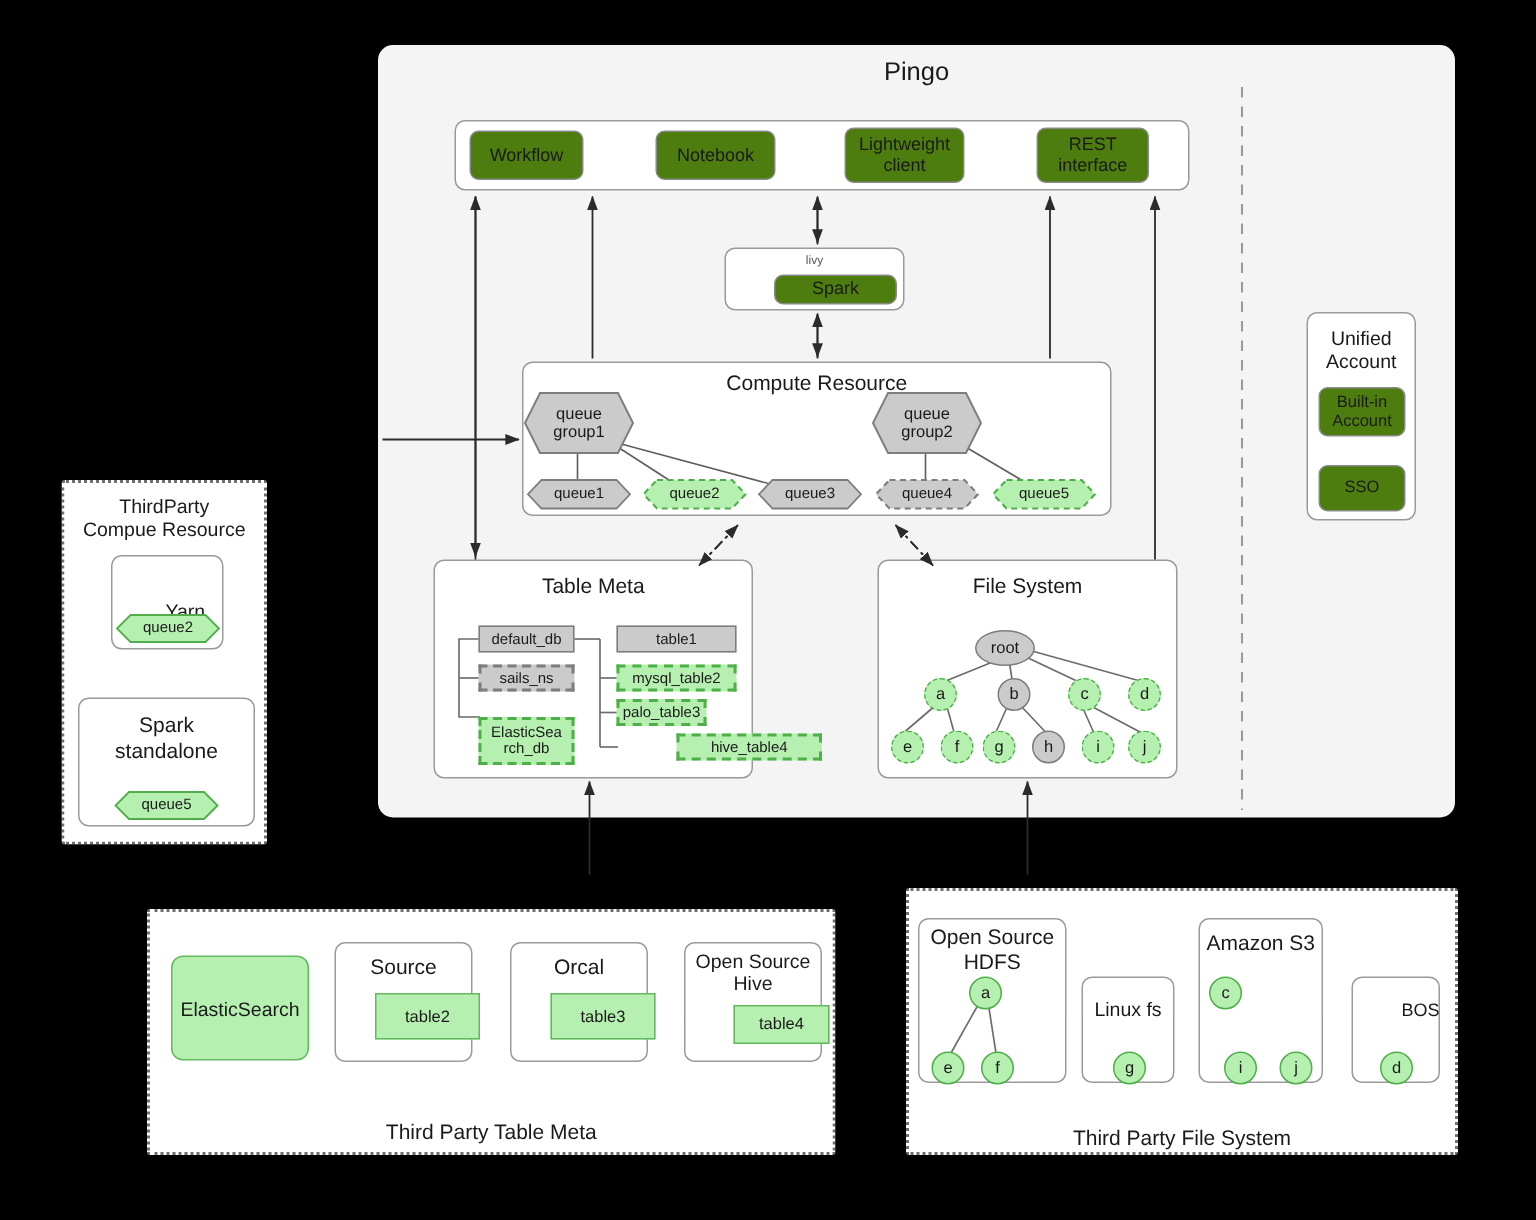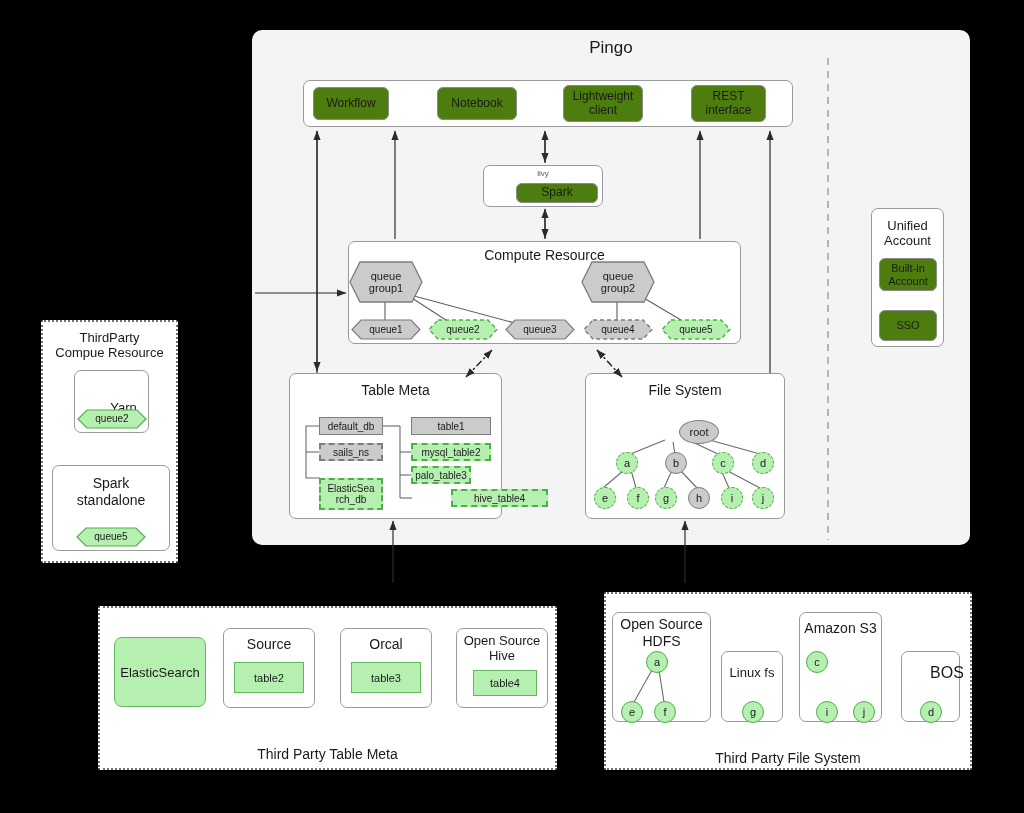--- a/index.html
+++ b/index.html
@@ -15,21 +15,21 @@
              display:flex;align-items:center;justify-content:center;text-align:center;
              line-height:1.12;}
   .gray-rect{background:#cbcbcb;border:1px solid #7d7d7d;
              display:flex;align-items:center;justify-content:center;text-align:center;}
   .green-rect{background:#b6f0b0;border:2px dashed #4fae4a;
              display:flex;align-items:center;justify-content:center;text-align:center;
              line-height:1.1;}
   .gray-rect-dash{background:#cbcbcb;border:2px dashed #7d7d7d;
              display:flex;align-items:center;justify-content:center;text-align:center;}
   .green-solid{background:#b6f0b0;border:1px solid #63b85e;
-             display:flex;align-items:center;justify-content:center;text-align:center;}
+             display:flex;align-items:center;justify-content:center;text-align:center;margin-left:16px;}
   .green-solid-rd{background:#b6f0b0;border:1px solid #63b85e;border-radius:8px;
              display:flex;align-items:center;justify-content:center;text-align:center;}
   .cap{display:flex;align-items:center;justify-content:center;text-align:center;
        line-height:1.18;}
 
   
   .hex{position:absolute;display:flex;align-items:center;justify-content:center;
        text-align:center;line-height:1.12;}
   .hex svg{position:absolute;left:0;top:0;}
   .hex span{position:relative;z-index:2;}
@@ -190,21 +190,21 @@
     <line x1="688" y1="434" x2="760" y2="454"></line>
     <line x1="624" y1="470" x2="603" y2="488"></line>
     <line x1="631" y1="470" x2="636" y2="488"></line>
     <line x1="672" y1="470" x2="664" y2="488"></line>
     <line x1="680" y1="470" x2="697" y2="488"></line>
     <line x1="721" y1="470" x2="729" y2="488"></line>
     <line x1="726" y1="470" x2="760" y2="488"></line>
   </g>
 </svg>
 
-<div class="node node-root" style="left:679px;top:420px;width:38px;height:22px;border-radius:50%;">
+<div class="node node-root" style="left:650px;top:420px;width:38px;height:22px;border-radius:50%;">
   <span>root</span>
 </div>
 <div class="node node-g" style="left:616px;top:452px;width:20px;height:20px;">
   <span>a</span>
   </div>
 <div class="node node-k" style="left:665px;top:452px;width:20px;height:20px;">
   <span>b</span>
   </div>
 <div class="node node-g" style="left:712px;top:452px;width:20px;height:20px;">
   <span>c</span>
@@ -327,21 +327,21 @@
   <span>c</span>
   </div>
 <div class="node node-gs" style="left:816px;top:701px;width:20px;height:20px;">
   <span>i</span>
   </div>
 <div class="node node-gs" style="left:853px;top:701px;width:20px;height:20px;">
   <span>j</span>
   </div>
 
 <div class="abs white-box" style="left:901px;top:651px;width:59px;height:71px;"></div>
-<div class="abs cap" style="left:901px;top:663px;width:59px;height:20px;font-size:16px;padding-left:33px;">BOS</div>
+<div class="abs cap" style="left:901px;top:663px;width:59px;height:20px;font-size:12px;padding-left:33px;">BOS</div>
 <div class="node node-gs" style="left:920px;top:701px;width:20px;height:20px;">
   <span>d</span>
   </div>
 
 <svg class="lay" width="1024" height="813">
   <defs>
     <marker id="ah" markerWidth="9" markerHeight="9" refX="7.6" refY="3" orient="auto" markerUnits="strokeWidth">
       <path d="M0,0 L8,3 L0,6 z" fill="#2b2b2b"></path>
     </marker>
     <marker id="ah2" markerWidth="9" markerHeight="9" refX="7.6" refY="3" orient="auto" markerUnits="strokeWidth">

